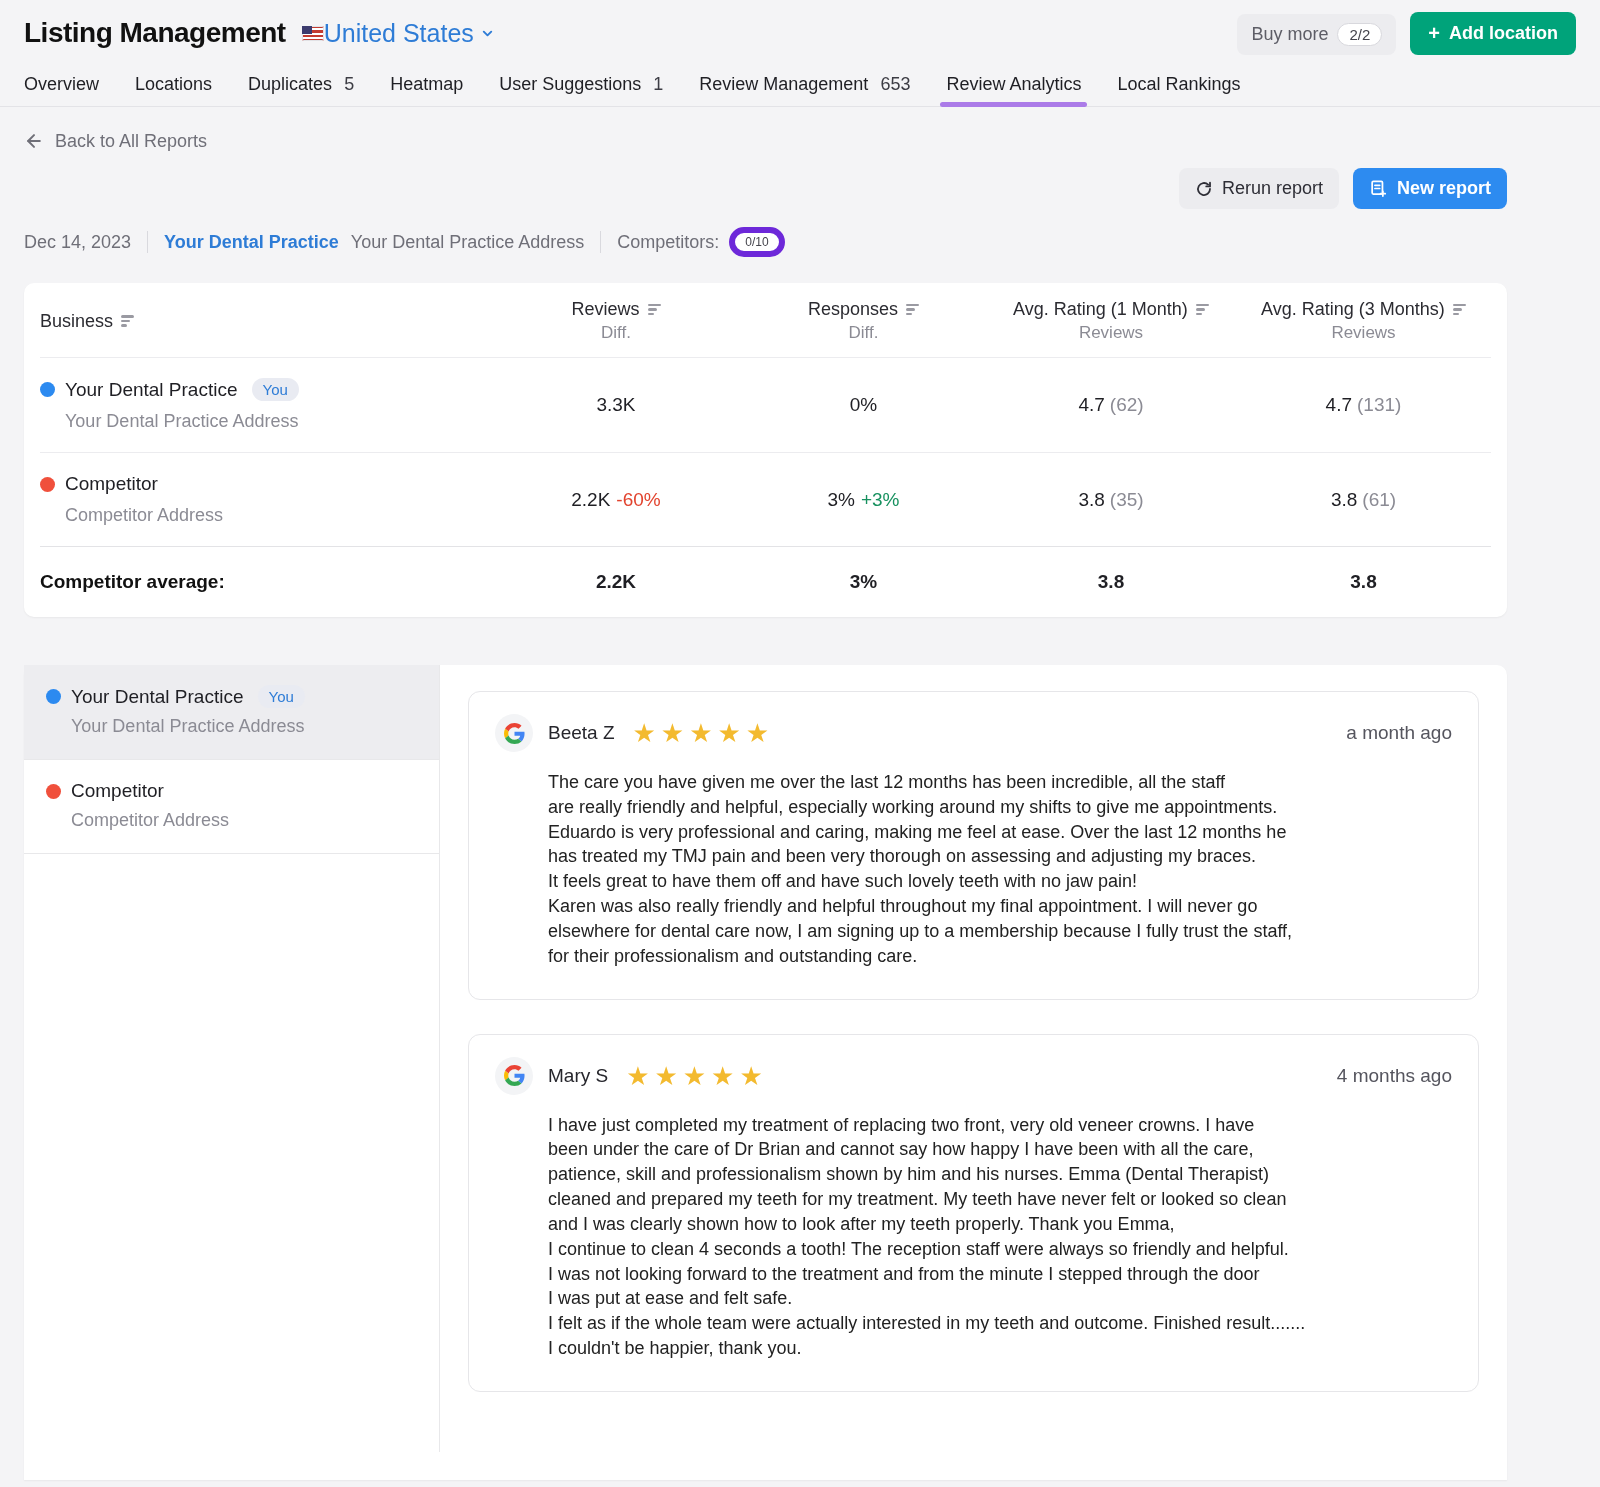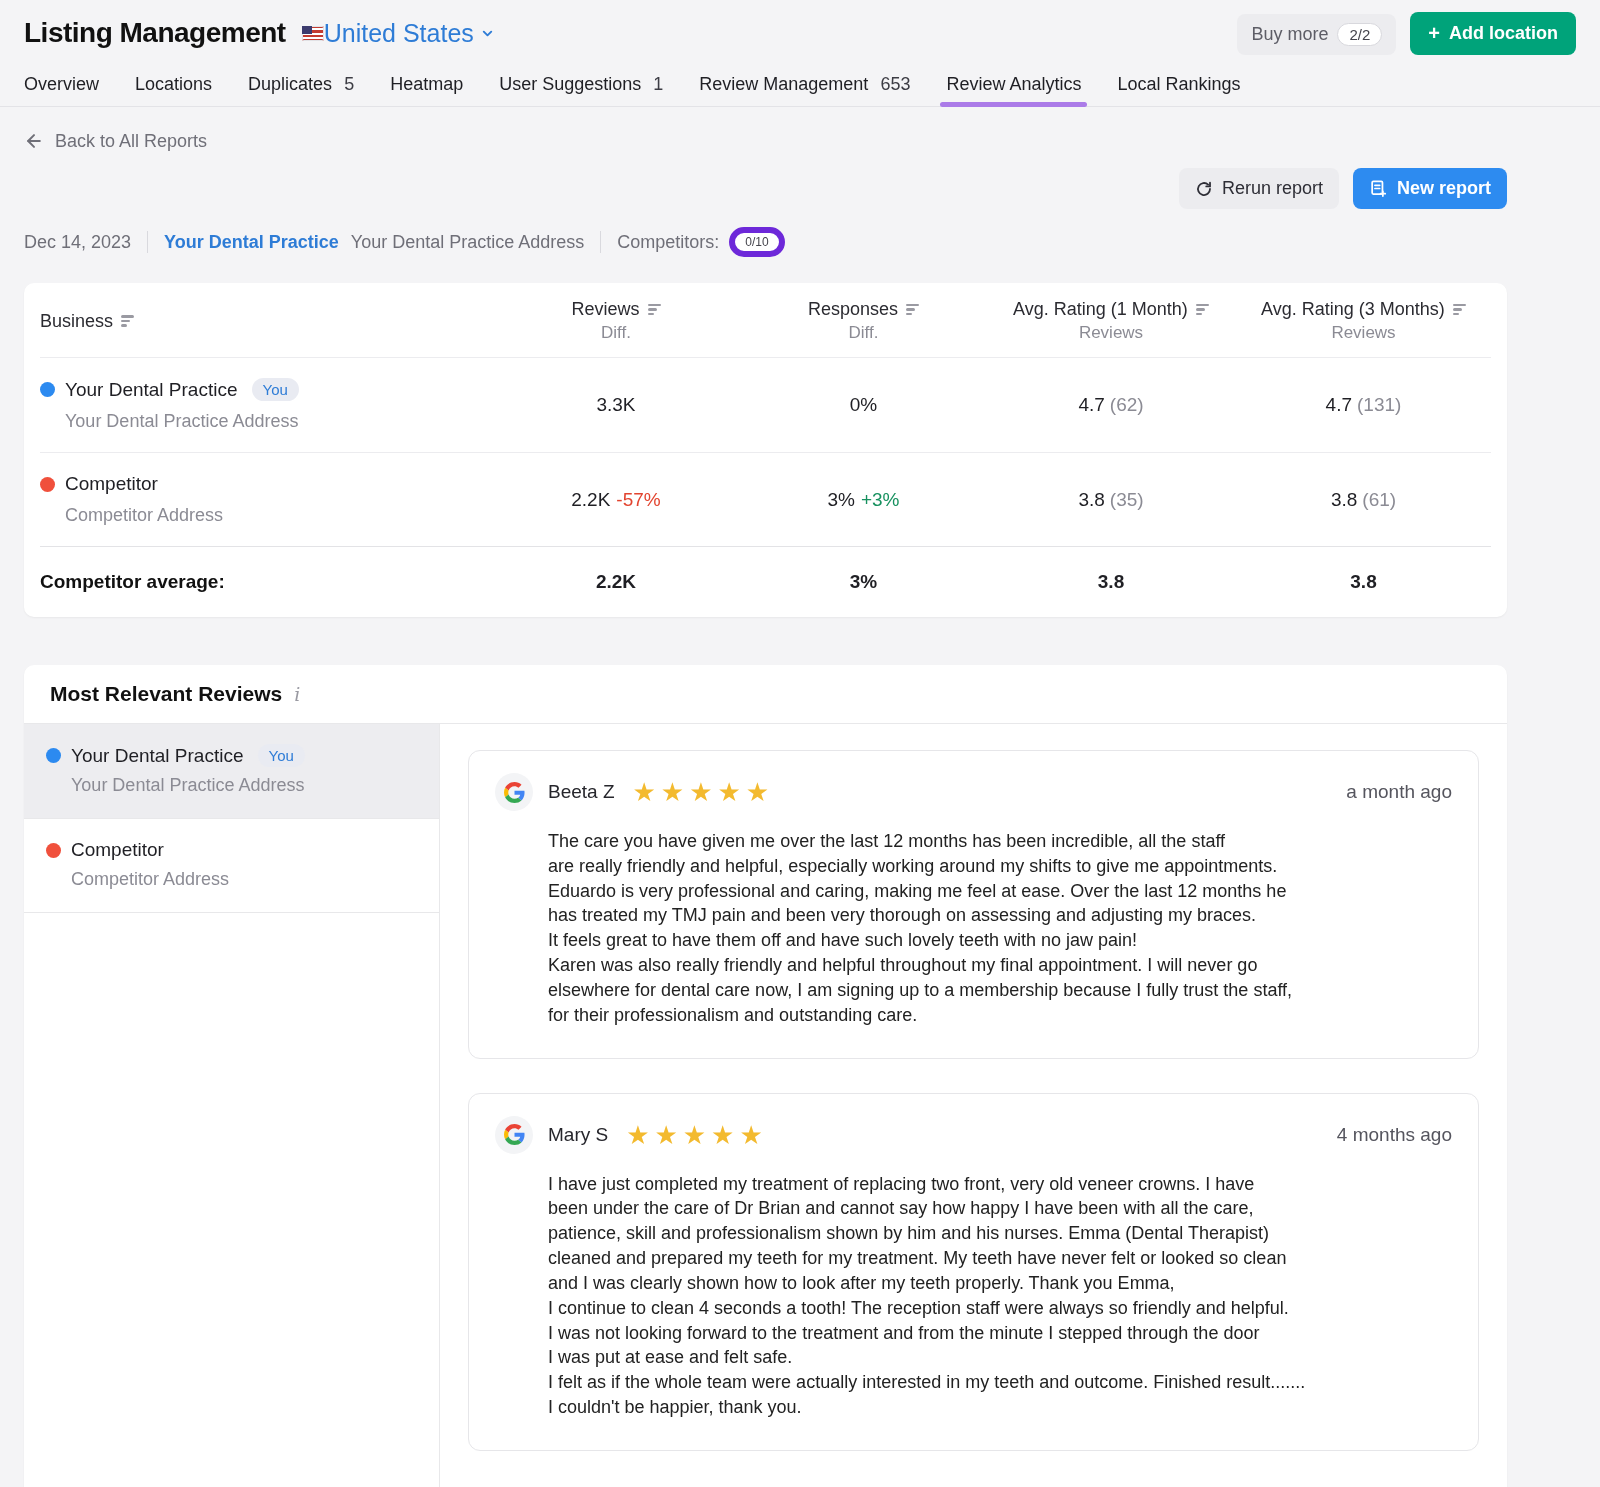--- a/index.html
+++ b/index.html
@@ -248,40 +248,36 @@
     </div>
 
     <div class="t-grid t-row">
       <div class="biz-cell">
         <div class="biz-top">
           <span class="dot" style="background: rgb(240, 80, 60);"></span>
           <span class="biz-name">Competitor</span>
         </div>
         <div class="biz-addr">Competitor Address</div>
       </div>
-      <div class="num-cell"><span>2.2K</span><span class="diff-neg">-57%</span></div>
+      <div class="num-cell"><span>2.2K</span><span class="diff-neg">-60%</span></div>
       <div class="num-cell"><span>3%</span><span class="diff-pos">+3%</span></div>
       <div class="num-cell"><span>3.8</span><span class="paren">(35)</span></div>
       <div class="num-cell"><span>3.8</span><span class="paren">(61)</span></div>
     </div>
 
     <div class="t-grid t-summary">
       <div class="sum-label">Competitor average:</div>
       <div class="num-cell" style="font-weight:700;">2.2K</div>
       <div class="num-cell" style="font-weight:700;">3%</div>
       <div class="num-cell" style="font-weight:700;">3.8</div>
       <div class="num-cell" style="font-weight:700;">3.8</div>
     </div>
   </div>
 
   <div class="reviews-section">
-    <div class="rs-header">
-      <span class="rs-title">Most Relevant Reviews</span>
-      <span class="info-icon">i</span>
-    </div>
     <div class="rs-body">
       <div class="rs-sidebar">
         <div class="side-item selected">
           <div class="biz-top">
             <span class="dot" style="background: rgb(44, 138, 240);"></span>
             <span class="biz-name">Your Dental Practice</span>
             <span class="you-badge">You</span>
           </div>
           <div class="biz-addr" style="margin-top:8px;">Your Dental Practice Address</div>
         </div>

